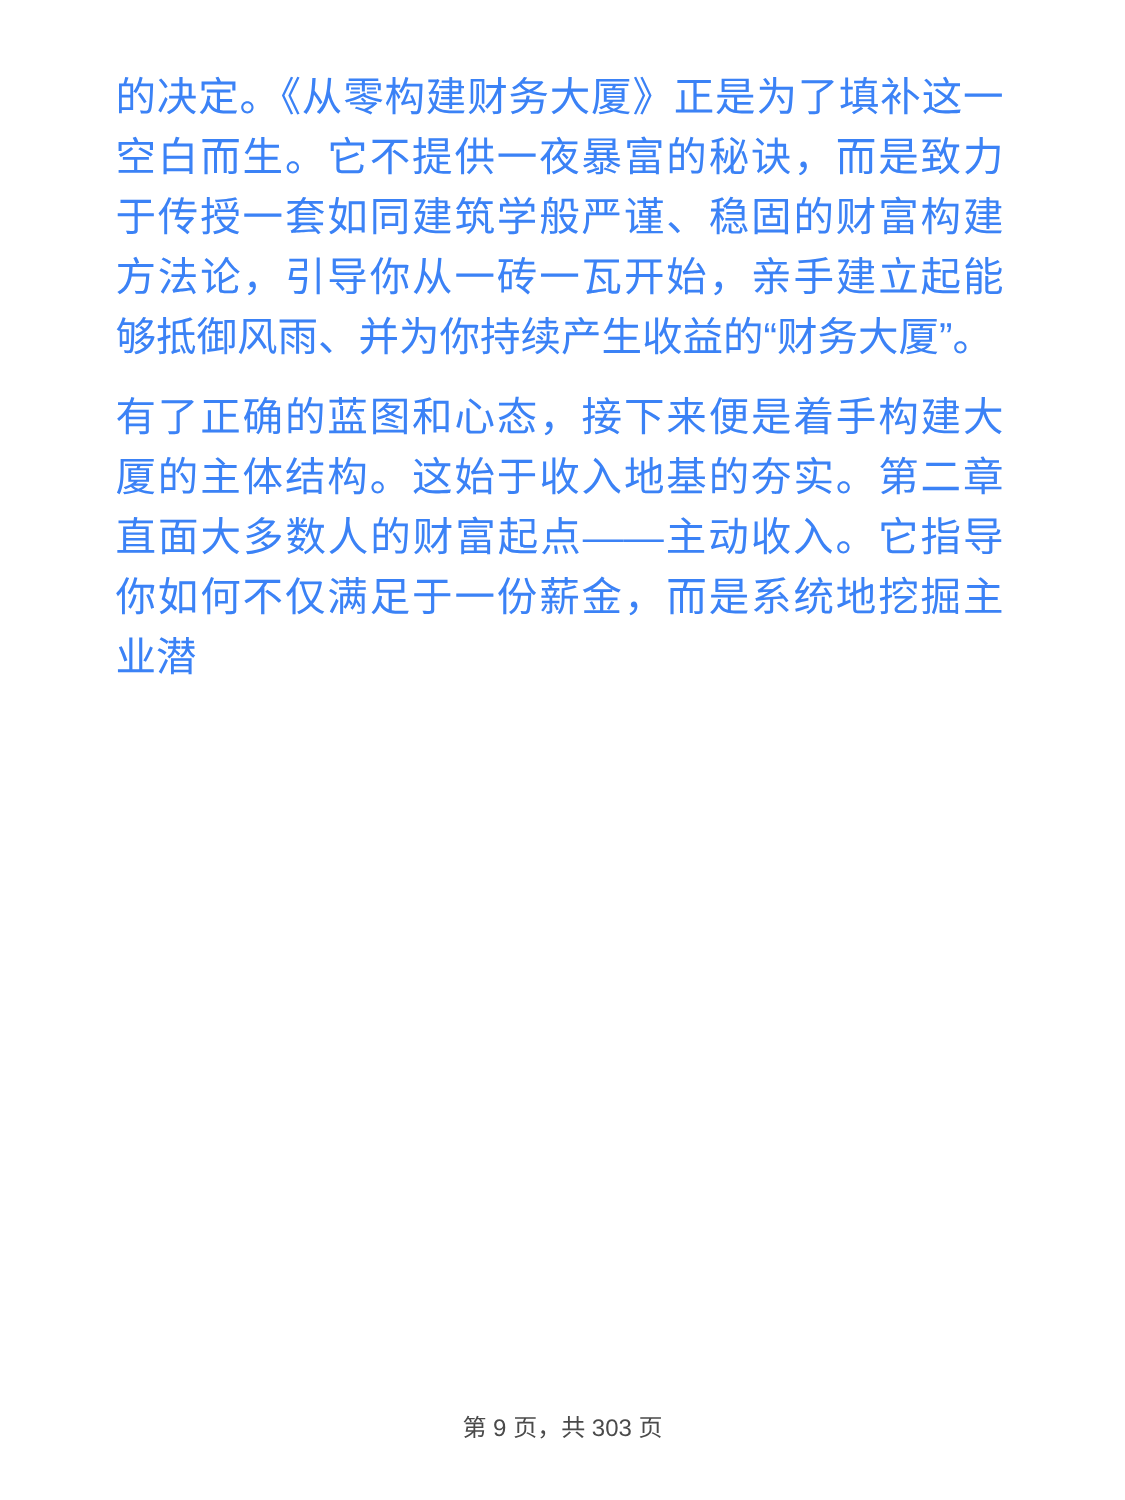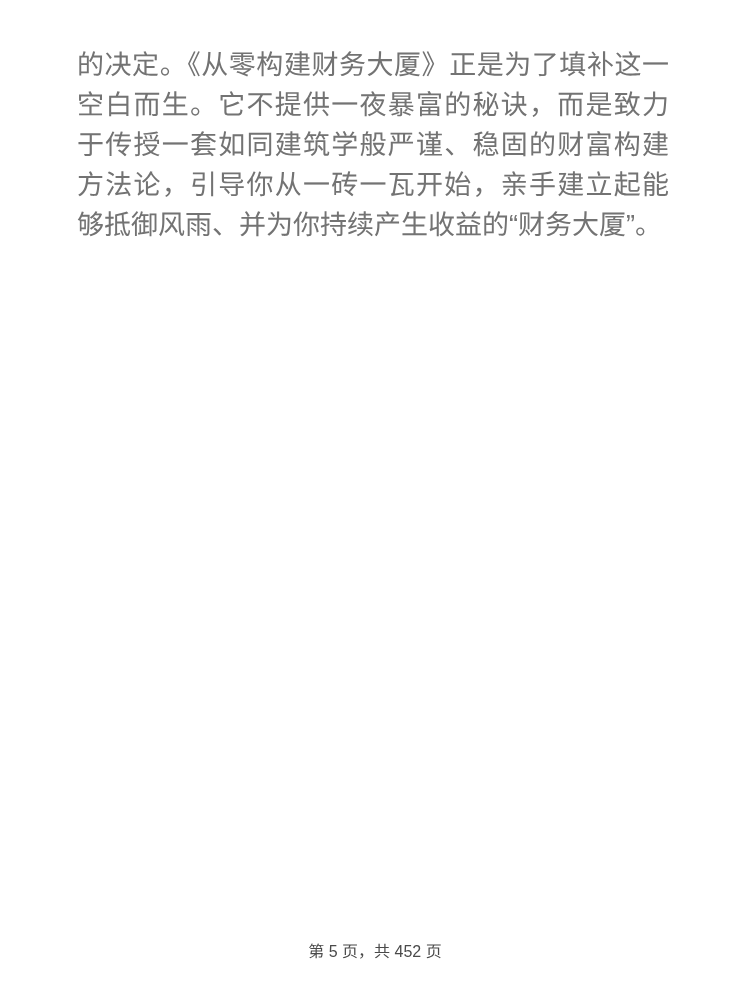--- a/index.html
+++ b/index.html
@@ -14,21 +14,21 @@
     background: #ffffff;
     overflow: hidden;
     font-family: "Liberation Sans", sans-serif;
   }
   .content {
     position: absolute;
     top: 0;
     left: 0;
     right: 4px;
     padding: 45px 77px 0 77px;
-    color: #737373;
+    color: #3b82f6;
     font-size: 27px;
     line-height: 40px;
     text-align: justify;
     text-justify: inter-ideograph;
   }
   .para {
     margin: 0 0 13px 0;
   }
   .footer {
     position: absolute;
@@ -39,17 +39,18 @@
     font-size: 16px;
     color: #4a4a4a;
   }
 </style>
 </head>
 <body>
 
 <div class="page">
   <main class="content">
     <p class="para">的决定。《从零构建财务大厦》正是为了填补这一空白而生。它不提供一夜暴富的秘诀，而是致力于传授一套如同建筑学般严谨、稳固的财富构建方法论，引导你从一砖一瓦开始，亲手建立起能够抵御风雨、并为你持续产生收益的“财务大厦”。</p>
+    <p class="para">有了正确的蓝图和心态，接下来便是着手构建大厦的主体结构。这始于收入地基的夯实。第二章直面大多数人的财富起点——主动收入。它指导你如何不仅满足于一份薪金，而是系统地挖掘主业潜</p>
   </main>
   <footer class="footer">
-    <span>第 5 页，共 452 页</span>
+    <span>第 9 页，共 303 页</span>
   </footer>
 </div>
 
 </body></html>

